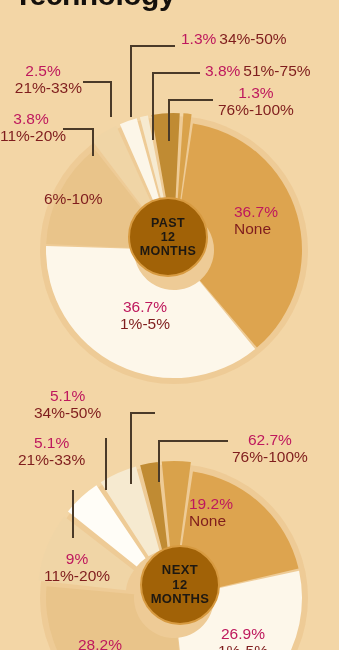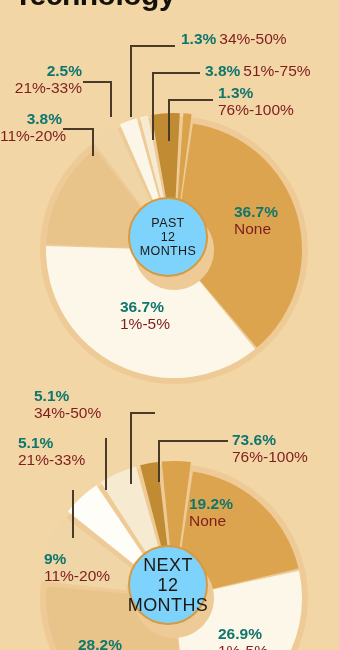--- a/index.html
+++ b/index.html
@@ -17,30 +17,30 @@
     font-size:30px;font-weight:bold;letter-spacing:-0.5px;
     color:#14100c;white-space:nowrap;
   }
 
   
   .donut{position:absolute;}
   .donut svg{display:block;overflow:visible;}
 
   .hub{
     position:absolute;border-radius:50%;
-    background:#7dd3fc;border:2px solid #d79a40;
+    background:#a16207;border:2px solid #d79a40;
     display:flex;align-items:center;justify-content:center;
     text-align:center;line-height:1.12;
-    font-weight:normal;color:#1d1812;
+    font-weight:bold;color:#1d1812;
     letter-spacing:0.4px;
   }
 
   
   .lab{position:absolute;white-space:nowrap;line-height:1.12;}
-  .lab .pct{font-weight:bold;color:#0f766e;}
+  .lab .pct{font-weight:normal;color:#be185d;text-align:center;}
   .lab .rng{color:#7f1d1d;}
   .lab.inline .pct{margin-right:3px;}
   .lab.stack{text-align:left;}
   .lab.stack .pct{display:block;}
   .lab.stack .rng{display:block;}
   .lab.rt{text-align:right;}
   .lab.rt .pct{display:block;}
   .lab.rt .rng{display:block;}
 
   .s16{font-size:15.5px;}
@@ -120,20 +120,21 @@
     <span class="pct">2.5%</span>
     <span class="rng">21%-33%</span>
   </div>
 
   <div class="lab rt s16" style="left:0px;top:110px;width:62px;">
     <span class="pct">3.8%</span>
     <span class="rng">11%-20%</span>
   </div>
 
   <div class="lab stack s16" style="left:44px;top:190px;">
+    <span class="rng">6%-10%</span>
   </div>
 
   <div class="lab stack s16" style="left:234px;top:203px;">
     <span class="pct">36.7%</span>
     <span class="rng">None</span>
   </div>
 
   <div class="lab stack s16" style="left:120px;top:298px;">
     <span class="pct">36.7%</span>
     <span class="rng">1%-5%</span>
@@ -155,21 +156,21 @@
           L 127.66618790842415 116.81565372863011 A 40 40 0 0 0 118.77413418896431 125.00109393691012 Z" fill="#fffdf7" transform="translate(-6.095424549447175 -6.621616083857226)"></path>
           <path d="M 80.3959556949294 42.578973118026056 A 128 128 0 0 1 115.65774826976661 26.69302636875203
           L 139.26804633430206 111.466570740235 A 40 40 0 0 0 128.24873615466544 116.43092909938315 Z" fill="#f6ead0" transform="translate(-3.696792236536682 -8.205713080523966)"></path>
           <path d="M 117.81498218140948 26.11245168291927 A 128 128 0 0 1 135.39001343737385 22.836529252147713
           L 145.43437919917932 110.26141539129617 A 40 40 0 0 0 139.94218193169047 111.28514115091227 Z" fill="#c08b33" transform="translate(-1.6491632007815622 -8.8476132791385)"></path>
           <path d="M 137.6115471845595 22.60091744113852 A 128 128 0 0 1 166.70735260416666 23.09505774415227
           L 155.2210476888021 110.34220554504759 A 40 40 0 0 0 146.12860849517483 110.18778670035579 Z" fill="#d9a24b" transform="translate(0.15282689173435376 -8.998702347625619)"></path>
         </g>
     </svg>
   </div>
-  <div class="hub" style="left:128px;top:545px;width:76px;height:76px;font-size:18px;">
+  <div class="hub" style="left:140px;top:545px;width:76px;height:76px;font-size:13px;">
     <div>
       <div>NEXT</div>
       <div>12</div>
       <div>MONTHS</div>
     </div>
   </div>
 
   <div class="ld h" style="left:130px;top:412px;width:25px;"></div>
   <div class="ld v" style="left:130px;top:412px;height:72px;"></div>
 
@@ -180,21 +181,21 @@
 
   <div class="ld v" style="left:72px;top:490px;height:48px;"></div>
 
   <div class="lab stack s16" style="left:34px;top:387px;">
     <span class="pct">5.1%</span>
     <span class="rng">34%-50%</span>
   </div>
 
 
   <div class="lab stack s16" style="left:232px;top:431px;">
-    <span class="pct">73.6%</span>
+    <span class="pct">62.7%</span>
     <span class="rng">76%-100%</span>
   </div>
 
   <div class="lab stack s16" style="left:18px;top:434px;">
     <span class="pct">5.1%</span>
     <span class="rng">21%-33%</span>
   </div>
 
   <div class="lab stack s16" style="left:189px;top:495px;">
     <span class="pct">19.2%</span>

